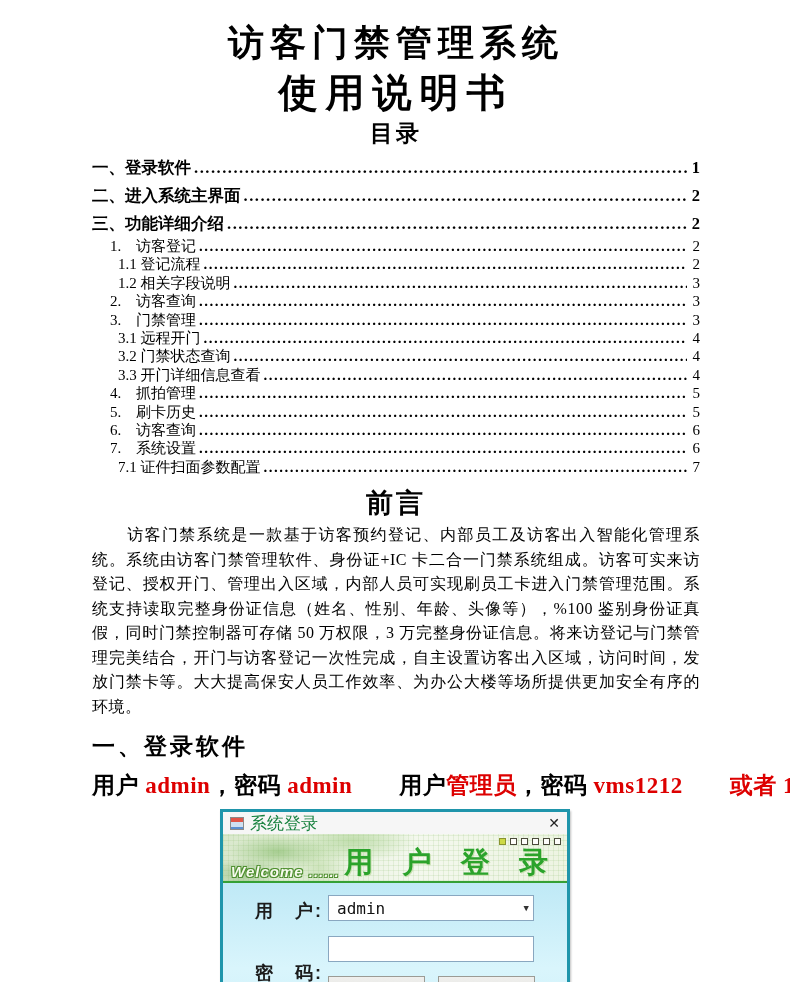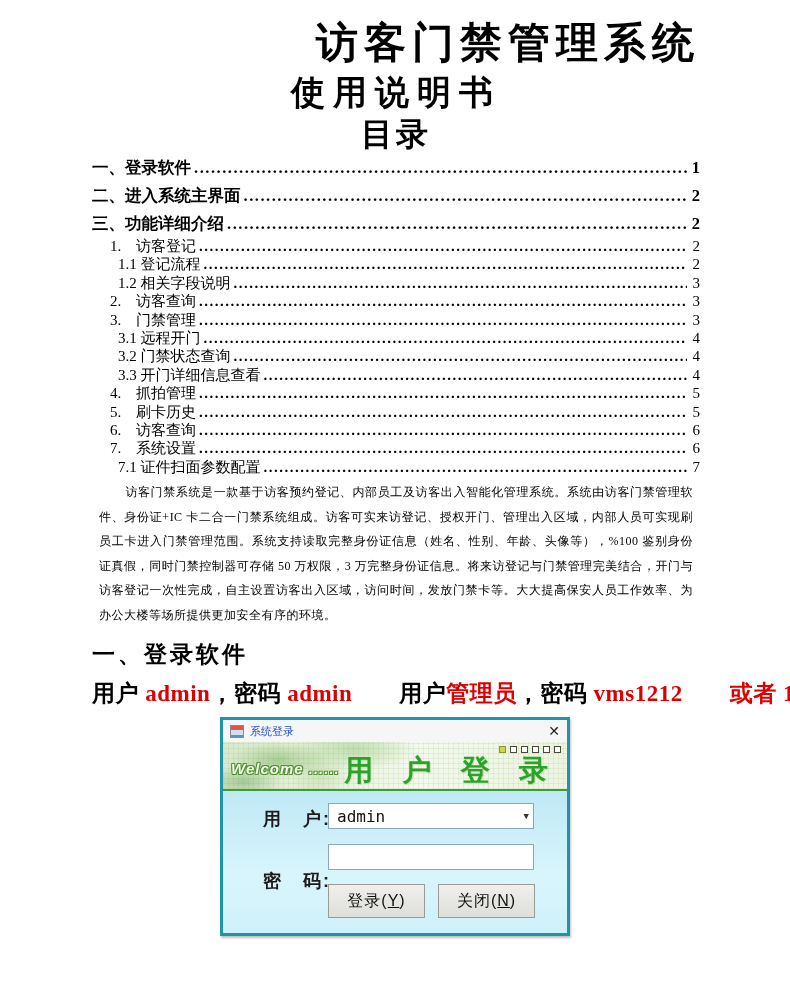--- a/index.html
+++ b/index.html
@@ -3,29 +3,29 @@
 <meta charset="utf-8">
 <style>
   html,body{margin:0;padding:0;background:#ffffff;}
   .page{
     width:790px;height:982px;background:#fff;box-sizing:border-box;
     padding:14px 90px 0 92px;position:relative;overflow:hidden;
     font-family:"Liberation Serif","DejaVu Serif",serif;color:#000;
   }
   
   .doc-title{
-    font-size:42px;font-weight:900;text-align:right;letter-spacing:6px;
+    font-size:36px;font-weight:900;text-align:center;letter-spacing:6px;
     margin:2px 0 0;line-height:54px;
   }
   .doc-subtitle{
-    font-size:34px;font-weight:900;text-align:center;letter-spacing:8px;
+    font-size:39px;font-weight:900;text-align:center;letter-spacing:8px;
     margin:0;line-height:45px;
   }
   .toc-title{
-    font-size:32px;font-weight:600;text-align:center;letter-spacing:3px;
+    font-size:23px;font-weight:600;text-align:center;letter-spacing:3px;
     margin:4px 0 2px;line-height:30px;
   }
   
   .toc{margin-top:4px;}
   .toc-row{display:flex;align-items:baseline;line-height:18.4px;font-size:15px;}
   .toc-row.lvl1{font-weight:bold;font-size:16.5px;margin:9px 0 4px;line-height:19px;}
   .toc-row.lvl2{padding-left:18px;}
   .toc-row.lvl3{padding-left:26px;}
   .toc-num{display:inline-block;width:26px;flex:0 0 auto;}
   .toc-label{flex:0 0 auto;white-space:nowrap;}
@@ -34,72 +34,72 @@
     content:"........................................................................................................................................................................";
     letter-spacing:1.5px;font-weight:bold;
   }
   .toc-page{flex:0 0 auto;min-width:10px;text-align:right;}
   
   .preface-heading{
     font-size:27px;font-weight:900;text-align:center;letter-spacing:3px;
     margin:12px 0 2px;line-height:31px;
   }
   .preface-body{
-    margin:4px 7px 0;font-size:12px;line-height:24.5px;text-align:justify;
+    margin:4px 0 0;font-size:16px;line-height:24.5px;text-align:justify;
     text-indent:2.2em;letter-spacing:.5px;
   }
   
   .section-heading{
     font-size:23px;font-weight:900;letter-spacing:3px;margin:14px 0 0;line-height:28px;
   }
   .creds{margin:9px 0 0;font-size:23px;font-weight:600;letter-spacing:.5px;white-space:pre;}
   .creds .red{color:#dd0000;}
   
   .dialog{
     width:344px;margin:8px 0 0 128px;border:3px solid #1f95ab;background:#fff;
     box-shadow:inset 0 0 0 1px rgba(12,90,110,.45), 1px 2px 2px rgba(0,0,0,.25);
     font-family:"Liberation Sans","DejaVu Sans",sans-serif;
   }
   .titlebar{height:22px;display:flex;align-items:center;background:#f6f6f6;padding:0 7px;}
   .win-icon{
     width:14px;height:13px;box-sizing:border-box;border:1px solid #8a8a8a;flex:0 0 auto;
     background:linear-gradient(180deg,#e05548 0 4px,#cfe0f2 4px 9px,#5b8fd0 9px);
   }
-  .dlg-title{font-size:11px;color:#1d4ed8;margin-left:6px;}
+  .dlg-title{font-size:17px;color:#15803d;margin-left:6px;}
   .close-x{margin-left:auto;font-size:14px;color:#222;line-height:14px;cursor:default;}
   .banner{
     height:47px;position:relative;border-bottom:2px solid #35a035;overflow:hidden;
     background:
       radial-gradient(70px 26px at 16% 38%, rgba(120,180,90,.55), transparent 70%),
       radial-gradient(90px 30px at 38% 15%, rgba(150,200,120,.5), transparent 70%),
       radial-gradient(55px 22px at 6% 85%, rgba(100,160,80,.45), transparent 70%),
       radial-gradient(40px 40px at 28% 70%, rgba(170,210,140,.4), transparent 70%),
       repeating-linear-gradient(0deg, rgba(140,190,110,.16) 0 1px, transparent 1px 5px),
       repeating-linear-gradient(90deg, rgba(140,190,110,.16) 0 1px, transparent 1px 5px),
       linear-gradient(90deg,#d9e8cc,#f4f8ee 55%,#edf4e2);
   }
   .squares{position:absolute;top:4px;right:6px;display:flex;gap:4px;}
   .squares span{width:7px;height:7px;box-sizing:border-box;background:#fdfdfa;border:1px solid #4a4a3a;}
   .squares span:first-child{background:#ccd945;border-color:#8a9431;}
   .welcome{
-    position:absolute;left:8px;bottom:12px;font-style:italic;font-weight:bold;font-size:15px;
+    position:absolute;left:8px;bottom:1px;font-style:italic;font-weight:bold;font-size:15px;
     color:#f7fbee;text-shadow:1px 1px 0 #4e8f2f,-1px -1px 0 #4e8f2f,1px -1px 0 #4e8f2f,-1px 1px 0 #4e8f2f;
     letter-spacing:1px;
   }
   .banner-title{
     position:absolute;right:8px;bottom:3px;font-size:29px;font-weight:900;color:#2ba32b;
     letter-spacing:11px;line-height:32px;white-space:nowrap;
     font-family:"Liberation Serif","DejaVu Serif",serif;text-shadow:1px 1px 0 #c8e0b0;
   }
   .dlg-body{
     position:relative;height:142px;
     background:linear-gradient(180deg,#bfe9f6,#d9f5fc 60%,#cff1fa);
   }
   .fld-label{
-    position:absolute;left:40px;font-size:18px;font-weight:600;color:#1c1c1c;letter-spacing:2px;
+    position:absolute;left:32px;font-size:18px;font-weight:600;color:#1c1c1c;letter-spacing:2px;
   }
   .lbl-user{top:16px;}
   .lbl-pass{top:57px;margin-top:21px;}
   .combo{
     position:absolute;left:105px;top:12px;width:206px;height:26px;box-sizing:border-box;
     background:#fff;border:1px solid #89a7c0;display:flex;align-items:center;padding:0 4px 0 8px;
     font-family:"DejaVu Sans Mono","Liberation Mono",monospace;font-size:16px;color:#111;
   }
   .combo .arrow{margin-left:auto;font-size:9px;color:#333;line-height:9px;}
   .pwd-input{
@@ -208,20 +208,21 @@
         <span class="toc-leader"></span>
         <span class="toc-page">6</span>
       </div>
       <div class="toc-row lvl3">
         <span class="toc-label">7.1 证件扫面参数配置</span>
         <span class="toc-leader"></span>
         <span class="toc-page">7</span>
       </div>
     </div>
 
+  <div class="preface-heading">前言</div>
   <p class="preface-body">访客门禁系统是一款基于访客预约登记、内部员工及访客出入智能化管理系统。系统由访客门禁管理软件、身份证+IC 卡二合一门禁系统组成。访客可实来访登记、授权开门、管理出入区域，内部人员可实现刷员工卡进入门禁管理范围。系统支持读取完整身份证信息（姓名、性别、年龄、头像等），%100 鉴别身份证真假，同时门禁控制器可存储 50 万权限，3 万完整身份证信息。将来访登记与门禁管理完美结合，开门与访客登记一次性完成，自主设置访客出入区域，访问时间，发放门禁卡等。大大提高保安人员工作效率、为办公大楼等场所提供更加安全有序的环境。</p>
 
   <div class="section-heading">一、登录软件</div>
   <div class="creds"><span>用户 </span><span class="red">admin</span><span>，密码 </span><span class="red">admin</span><span>　　用户</span><span class="red">管理员</span><span>，密码 </span><span class="red">vms1212</span><span class="red">　　或者 123456</span></div>
 
   <div class="dialog">
     <div class="titlebar">
       <span class="win-icon"></span>
       <span class="dlg-title">系统登录</span>
       <span class="close-x">✕</span>

